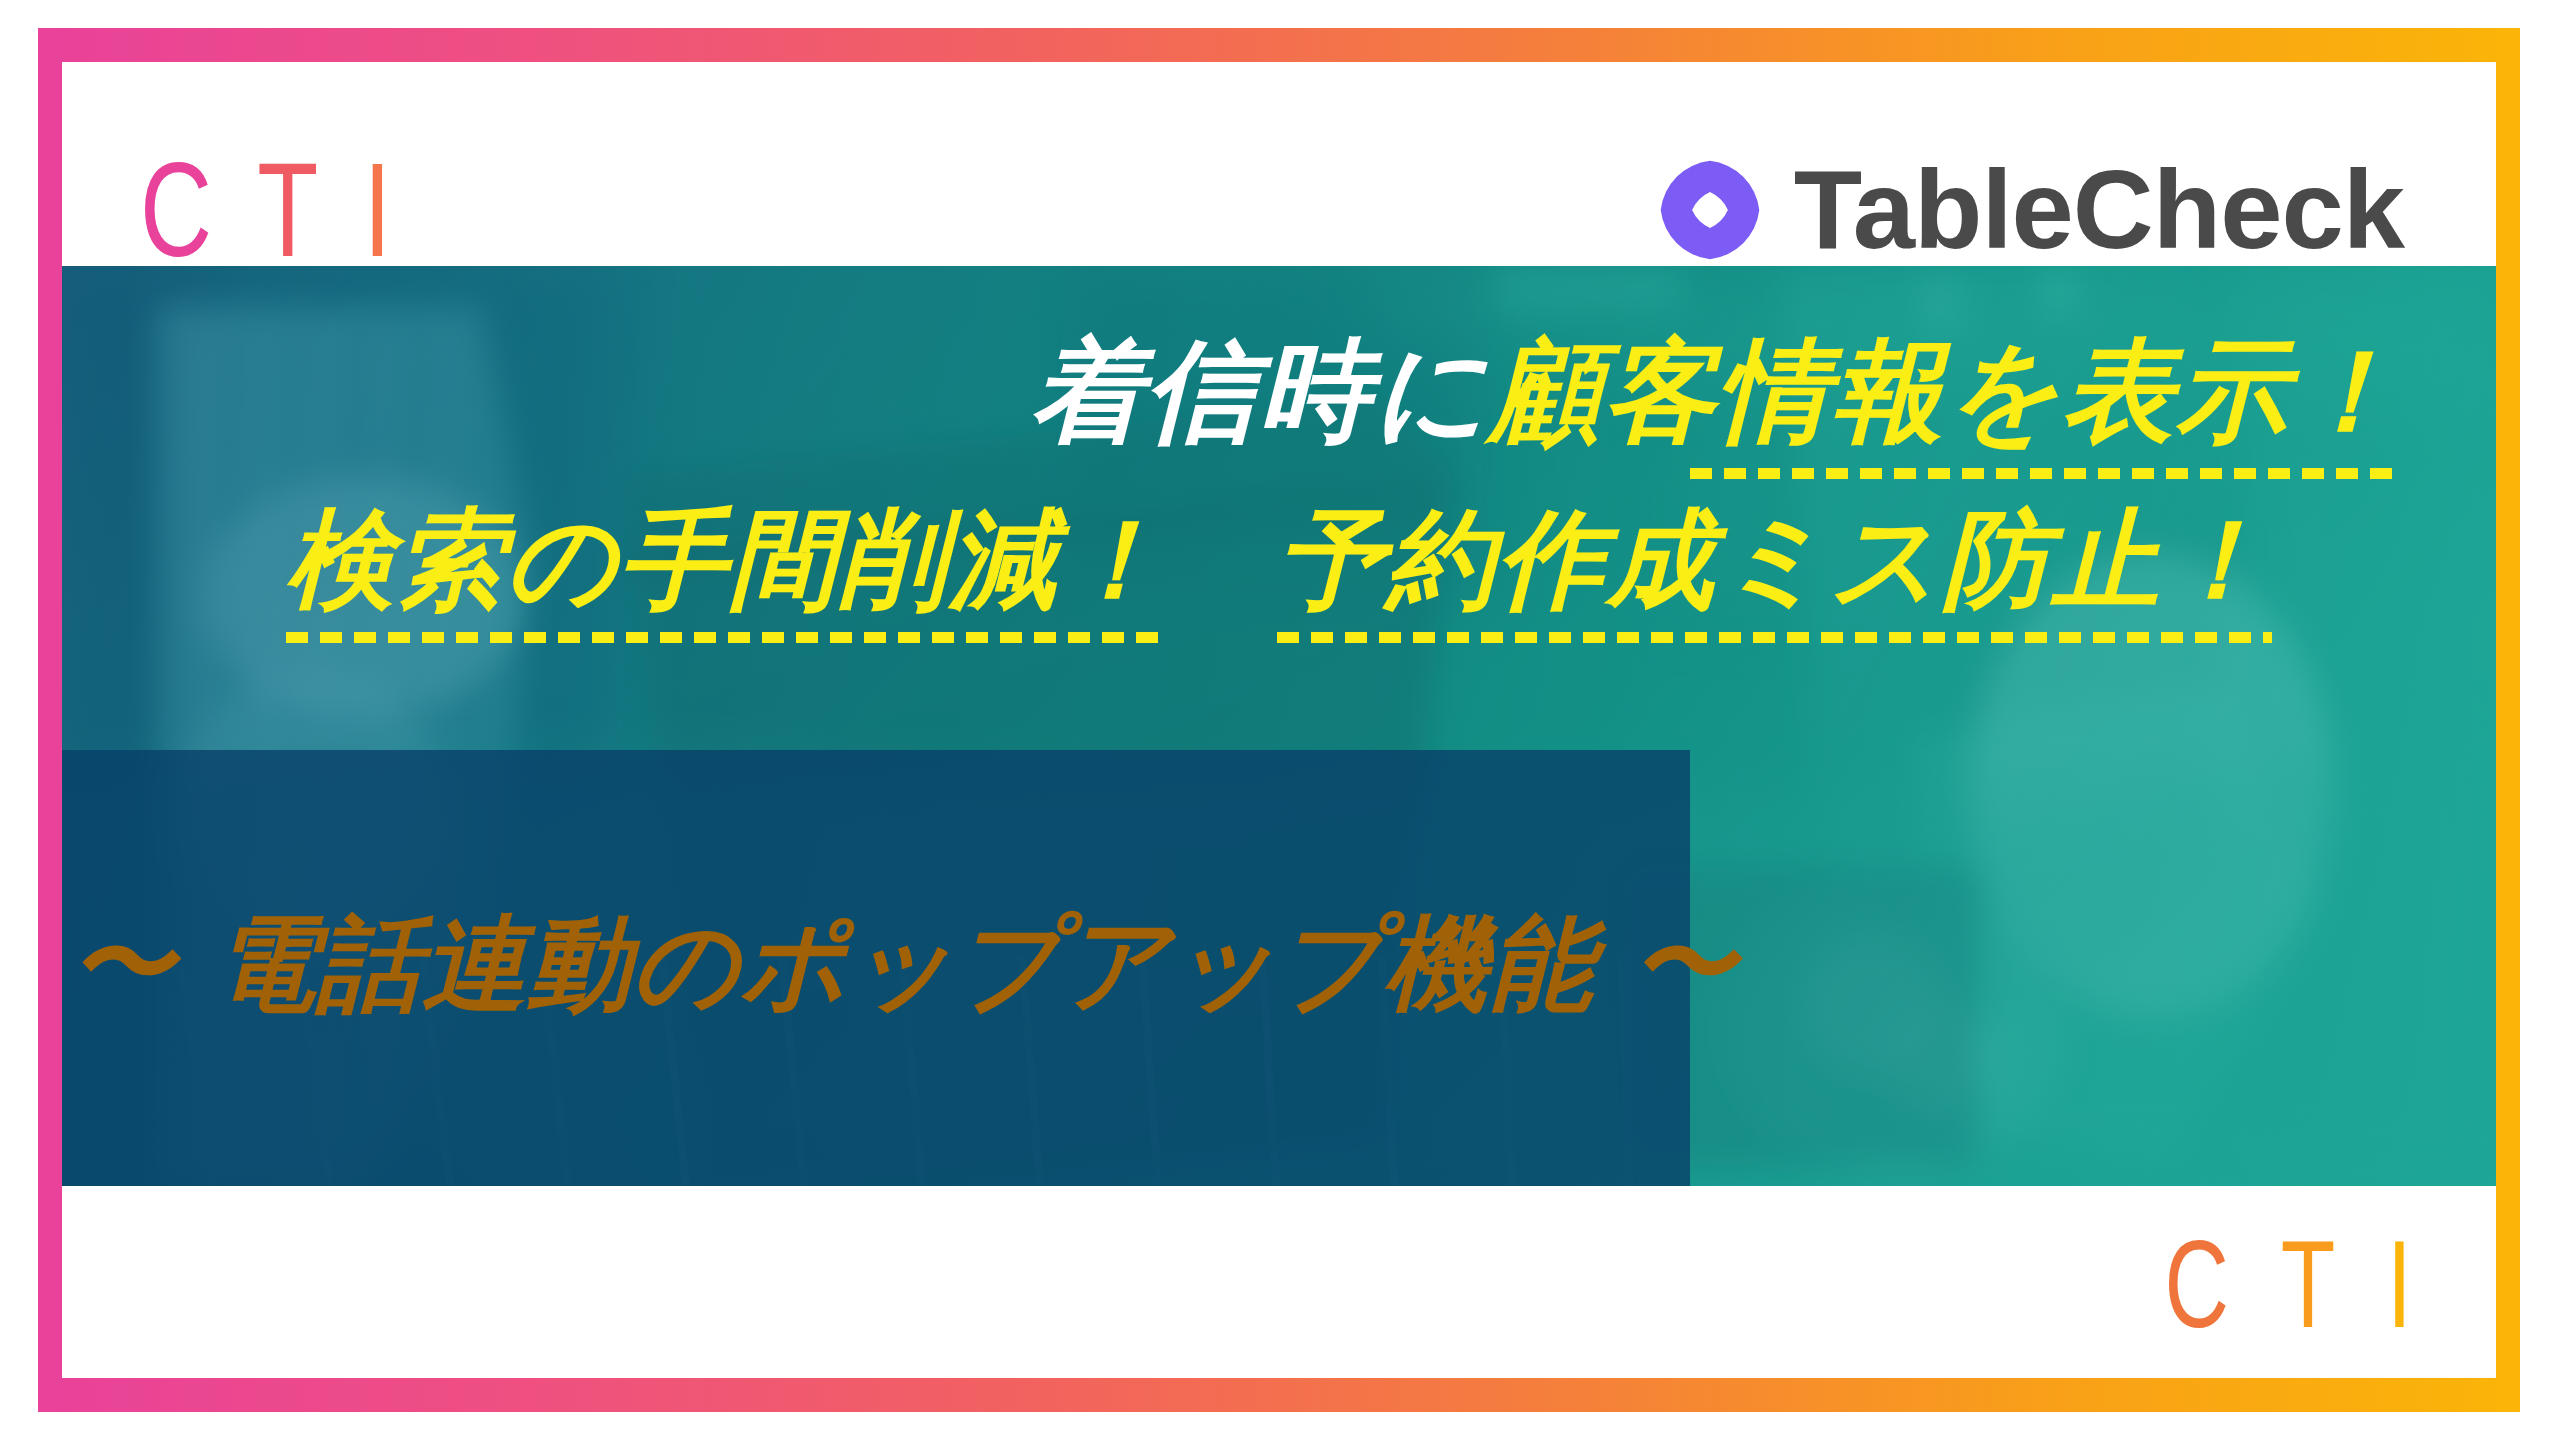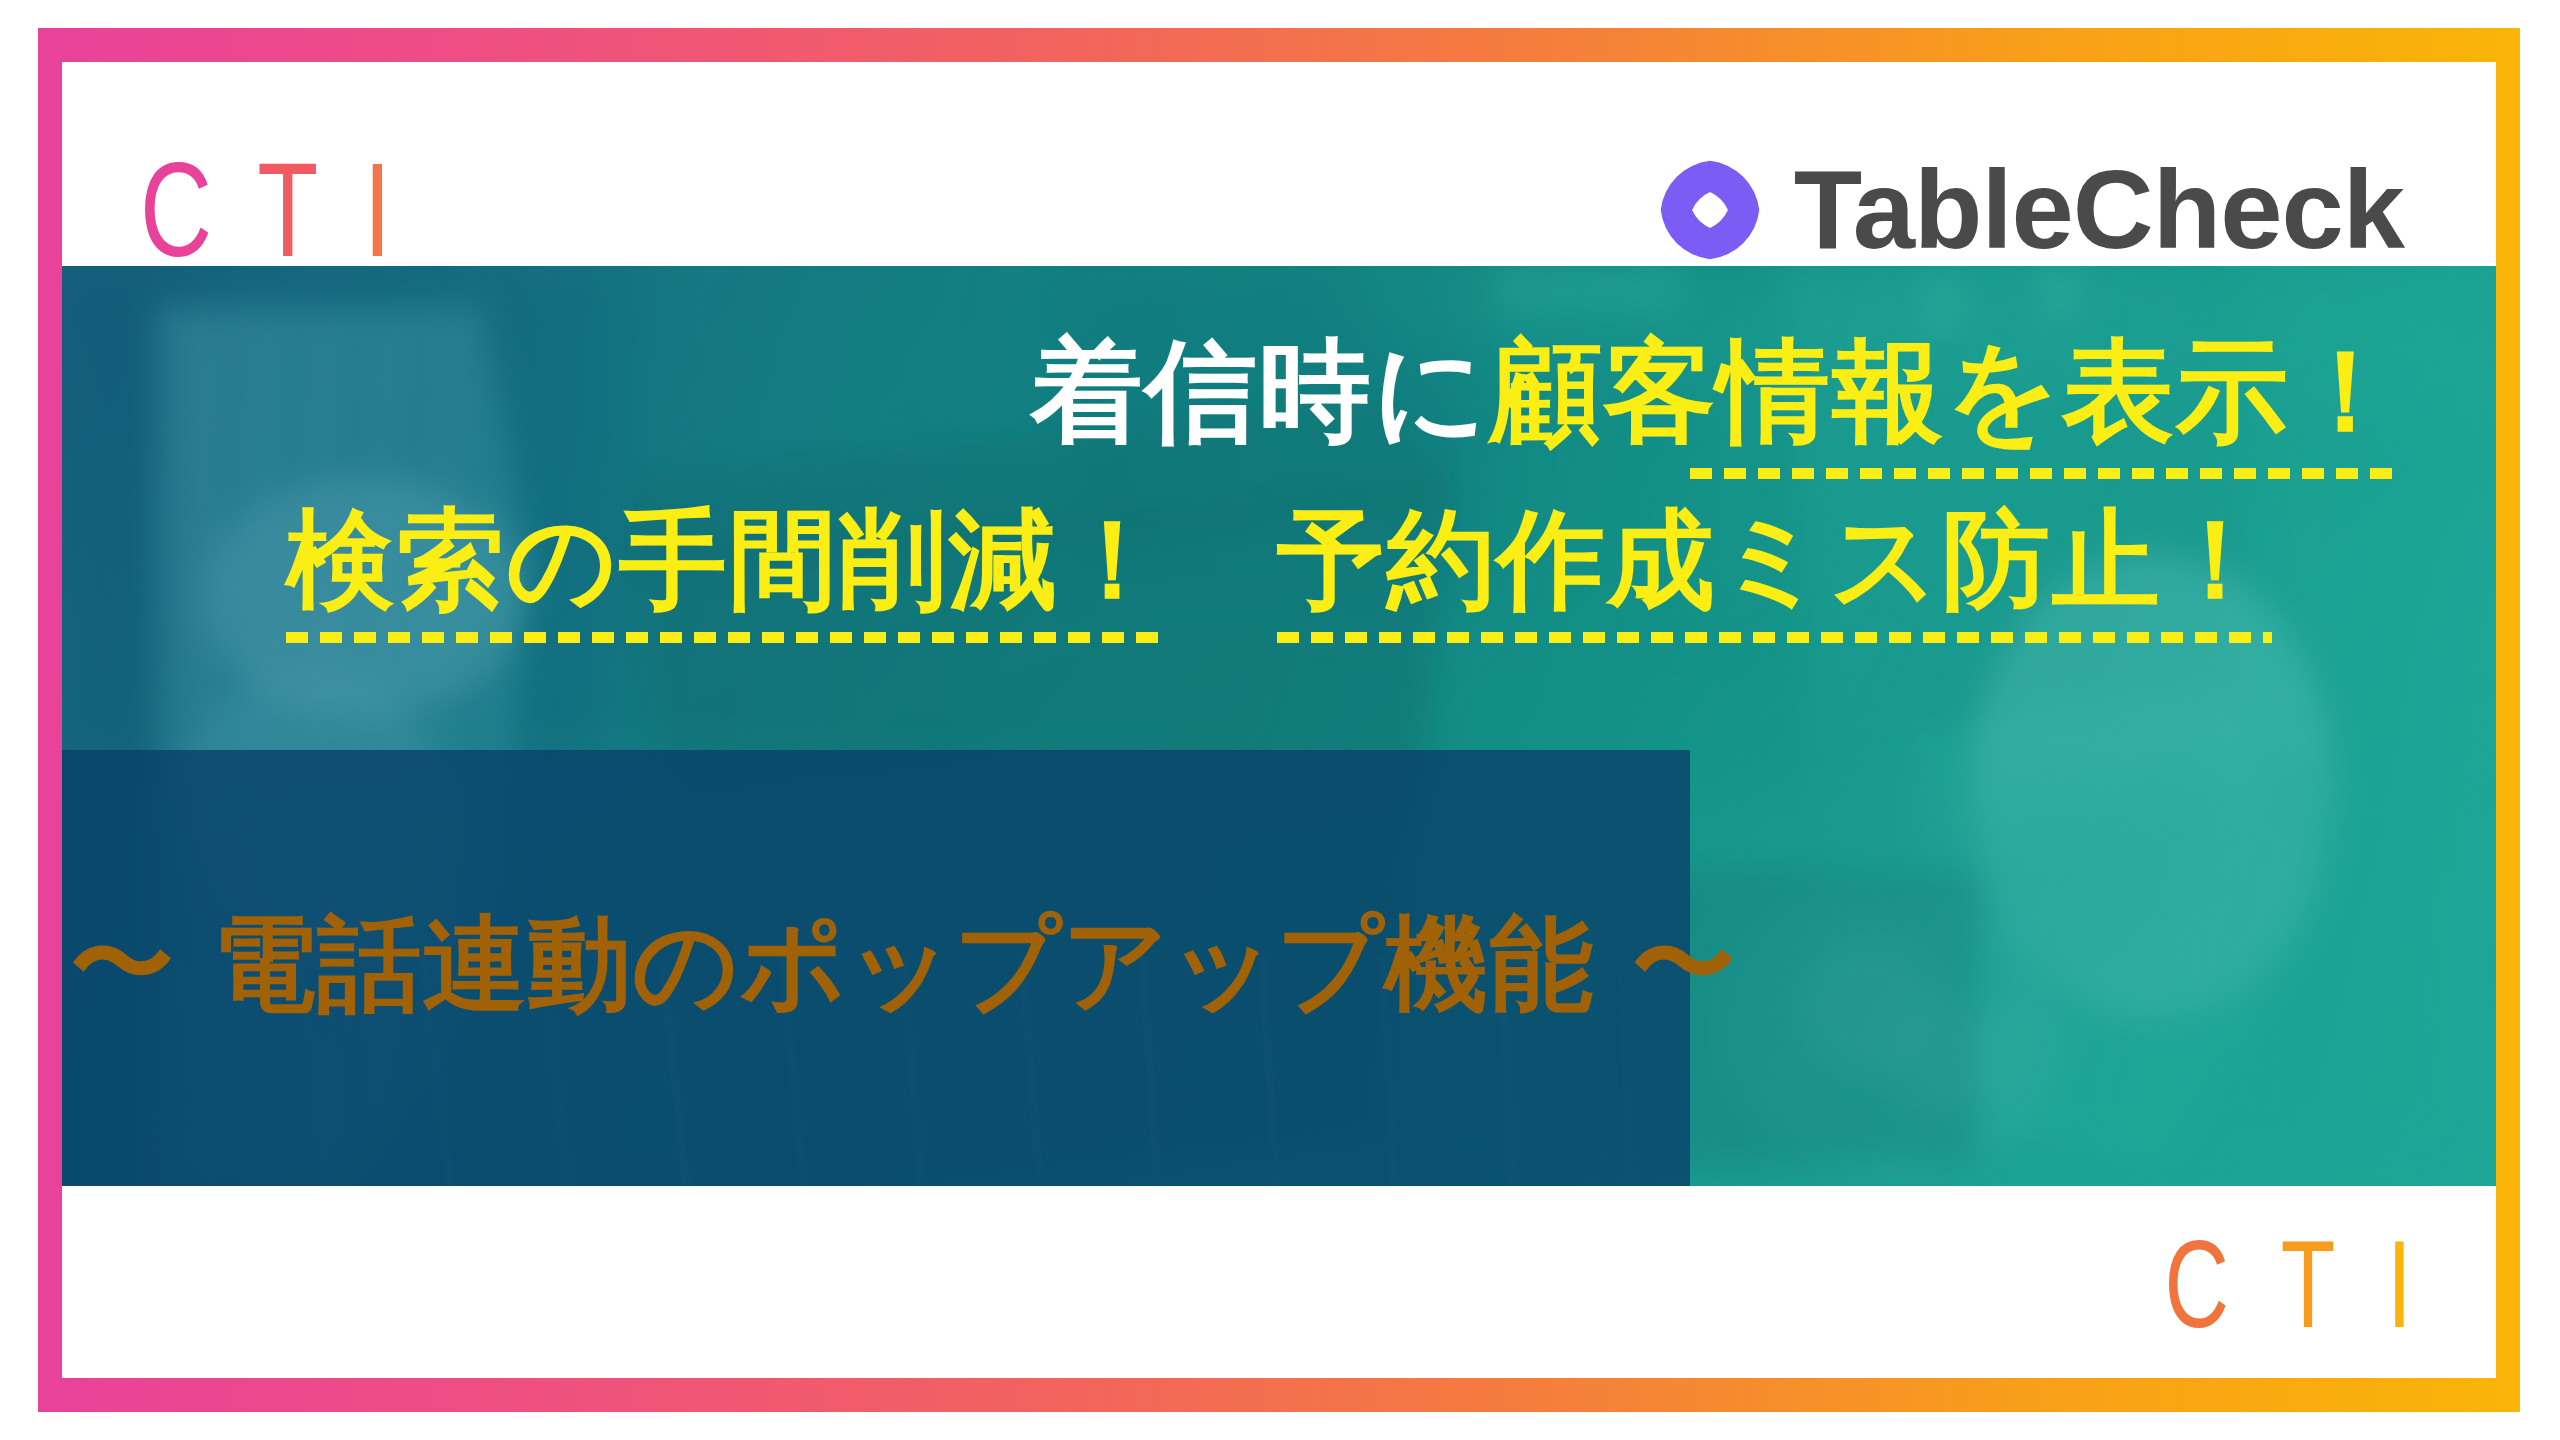--- a/index.html
+++ b/index.html
@@ -73,21 +73,21 @@
       rgba(32,176,166,0.36) 100%);
   }
 
   
   .navy-panel {
     position:absolute; left:62px; top:750px; width:1628px; height:436px;
     background:rgba(8,63,105,0.78); z-index:4;
   }
 
   
-  .txt-layer { position:absolute; left:62px; top:266px; width:2434px; height:920px; z-index:5; }
+  .txt-layer { position:absolute; left:62px; top:266px; width:2434px; height:920px; z-index:5;font-style:italic; }
 
   .line-a {
     position:absolute; right:92px; top:58px;
     font-size:112px; line-height:1.2; font-weight:700; white-space:nowrap;
     font-family:"DejaVu Sans","Liberation Sans",sans-serif;
     letter-spacing:2px;
   }
   .w-white { color:#ffffff; }
   .w-yellow { color:#fbee14; }
 

